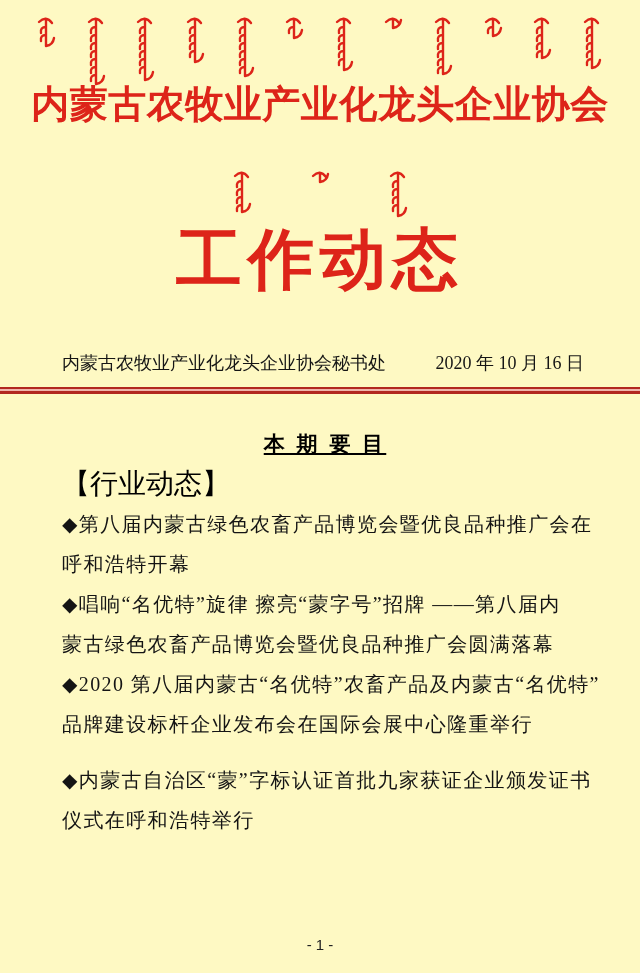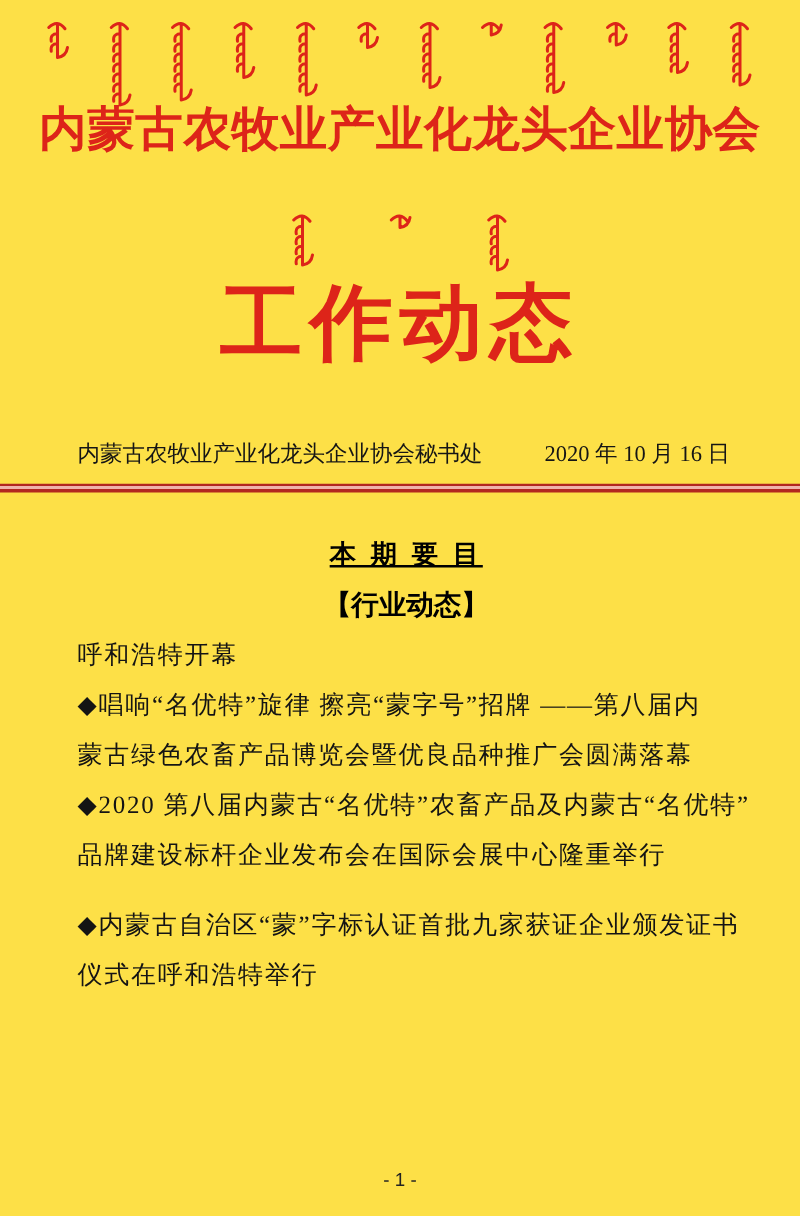--- a/index.html
+++ b/index.html
@@ -1,19 +1,19 @@
 <!DOCTYPE html>
 <html lang="zh"><head>
 <meta charset="utf-8">
 <style>
   html,body{margin:0;padding:0;background:#ffffff;}
   .page{
     position:relative;
     width:640px;height:973px;
-    background:#fde047;
+    background:#fef9c3;
     overflow:hidden;
     font-family:"Liberation Serif","DejaVu Serif",serif;
   }
   
   .mong-top{
     position:absolute;top:16px;left:36px;right:38px;
     display:flex;justify-content:space-between;align-items:flex-start;
   }
   .mong-mid{
     position:absolute;top:170px;left:0;width:100%;
@@ -51,22 +51,22 @@
     color:#141414;
   }
   .toc-heading{
     text-align:center;
     font-family:"Liberation Sans","DejaVu Sans",sans-serif;
     font-weight:bold;font-size:21px;color:#000;
     height:40px;line-height:40px;letter-spacing:3px;white-space:nowrap;text-decoration:underline;
   }
   .section-title{
     font-family:"Liberation Sans","DejaVu Sans",sans-serif;
-    font-weight:bold;font-size:22px;color:#000;
-    height:40px;line-height:40px;white-space:nowrap;text-align:center;
+    font-weight:normal;font-size:28px;color:#000;
+    height:40px;line-height:40px;white-space:nowrap;
   }
   .toc-line{
     font-size:20px;height:40px;line-height:40px;
     letter-spacing:1.4px;white-space:nowrap;
   }
   .gap-before{margin-top:16px;}
   
   .footer{
     position:absolute;top:936px;left:0;width:100%;
     text-align:center;font-size:15px;color:#222;
@@ -140,20 +140,21 @@
   </div>
 
   <div class="red-rule"></div>
 
   <div class="contents">
 
     <div class="toc-heading">本 期 要 目</div>
 
     <div class="section-title">【行业动态】</div>
 
+    <div class="toc-line">◆第八届内蒙古绿色农畜产品博览会暨优良品种推广会在</div>
     <div class="toc-line">呼和浩特开幕</div>
 
     <div class="toc-line">◆唱响“名优特”旋律 擦亮“蒙字号”招牌 ——第八届内</div>
     <div class="toc-line">蒙古绿色农畜产品博览会暨优良品种推广会圆满落幕</div>
 
 
     <div class="toc-line">◆2020 第八届内蒙古“名优特”农畜产品及内蒙古“名优特”</div>
     <div class="toc-line">品牌建设标杆企业发布会在国际会展中心隆重举行</div>
 
     <div class="toc-line gap-before">◆内蒙古自治区“蒙”字标认证首批九家获证企业颁发证书</div>

